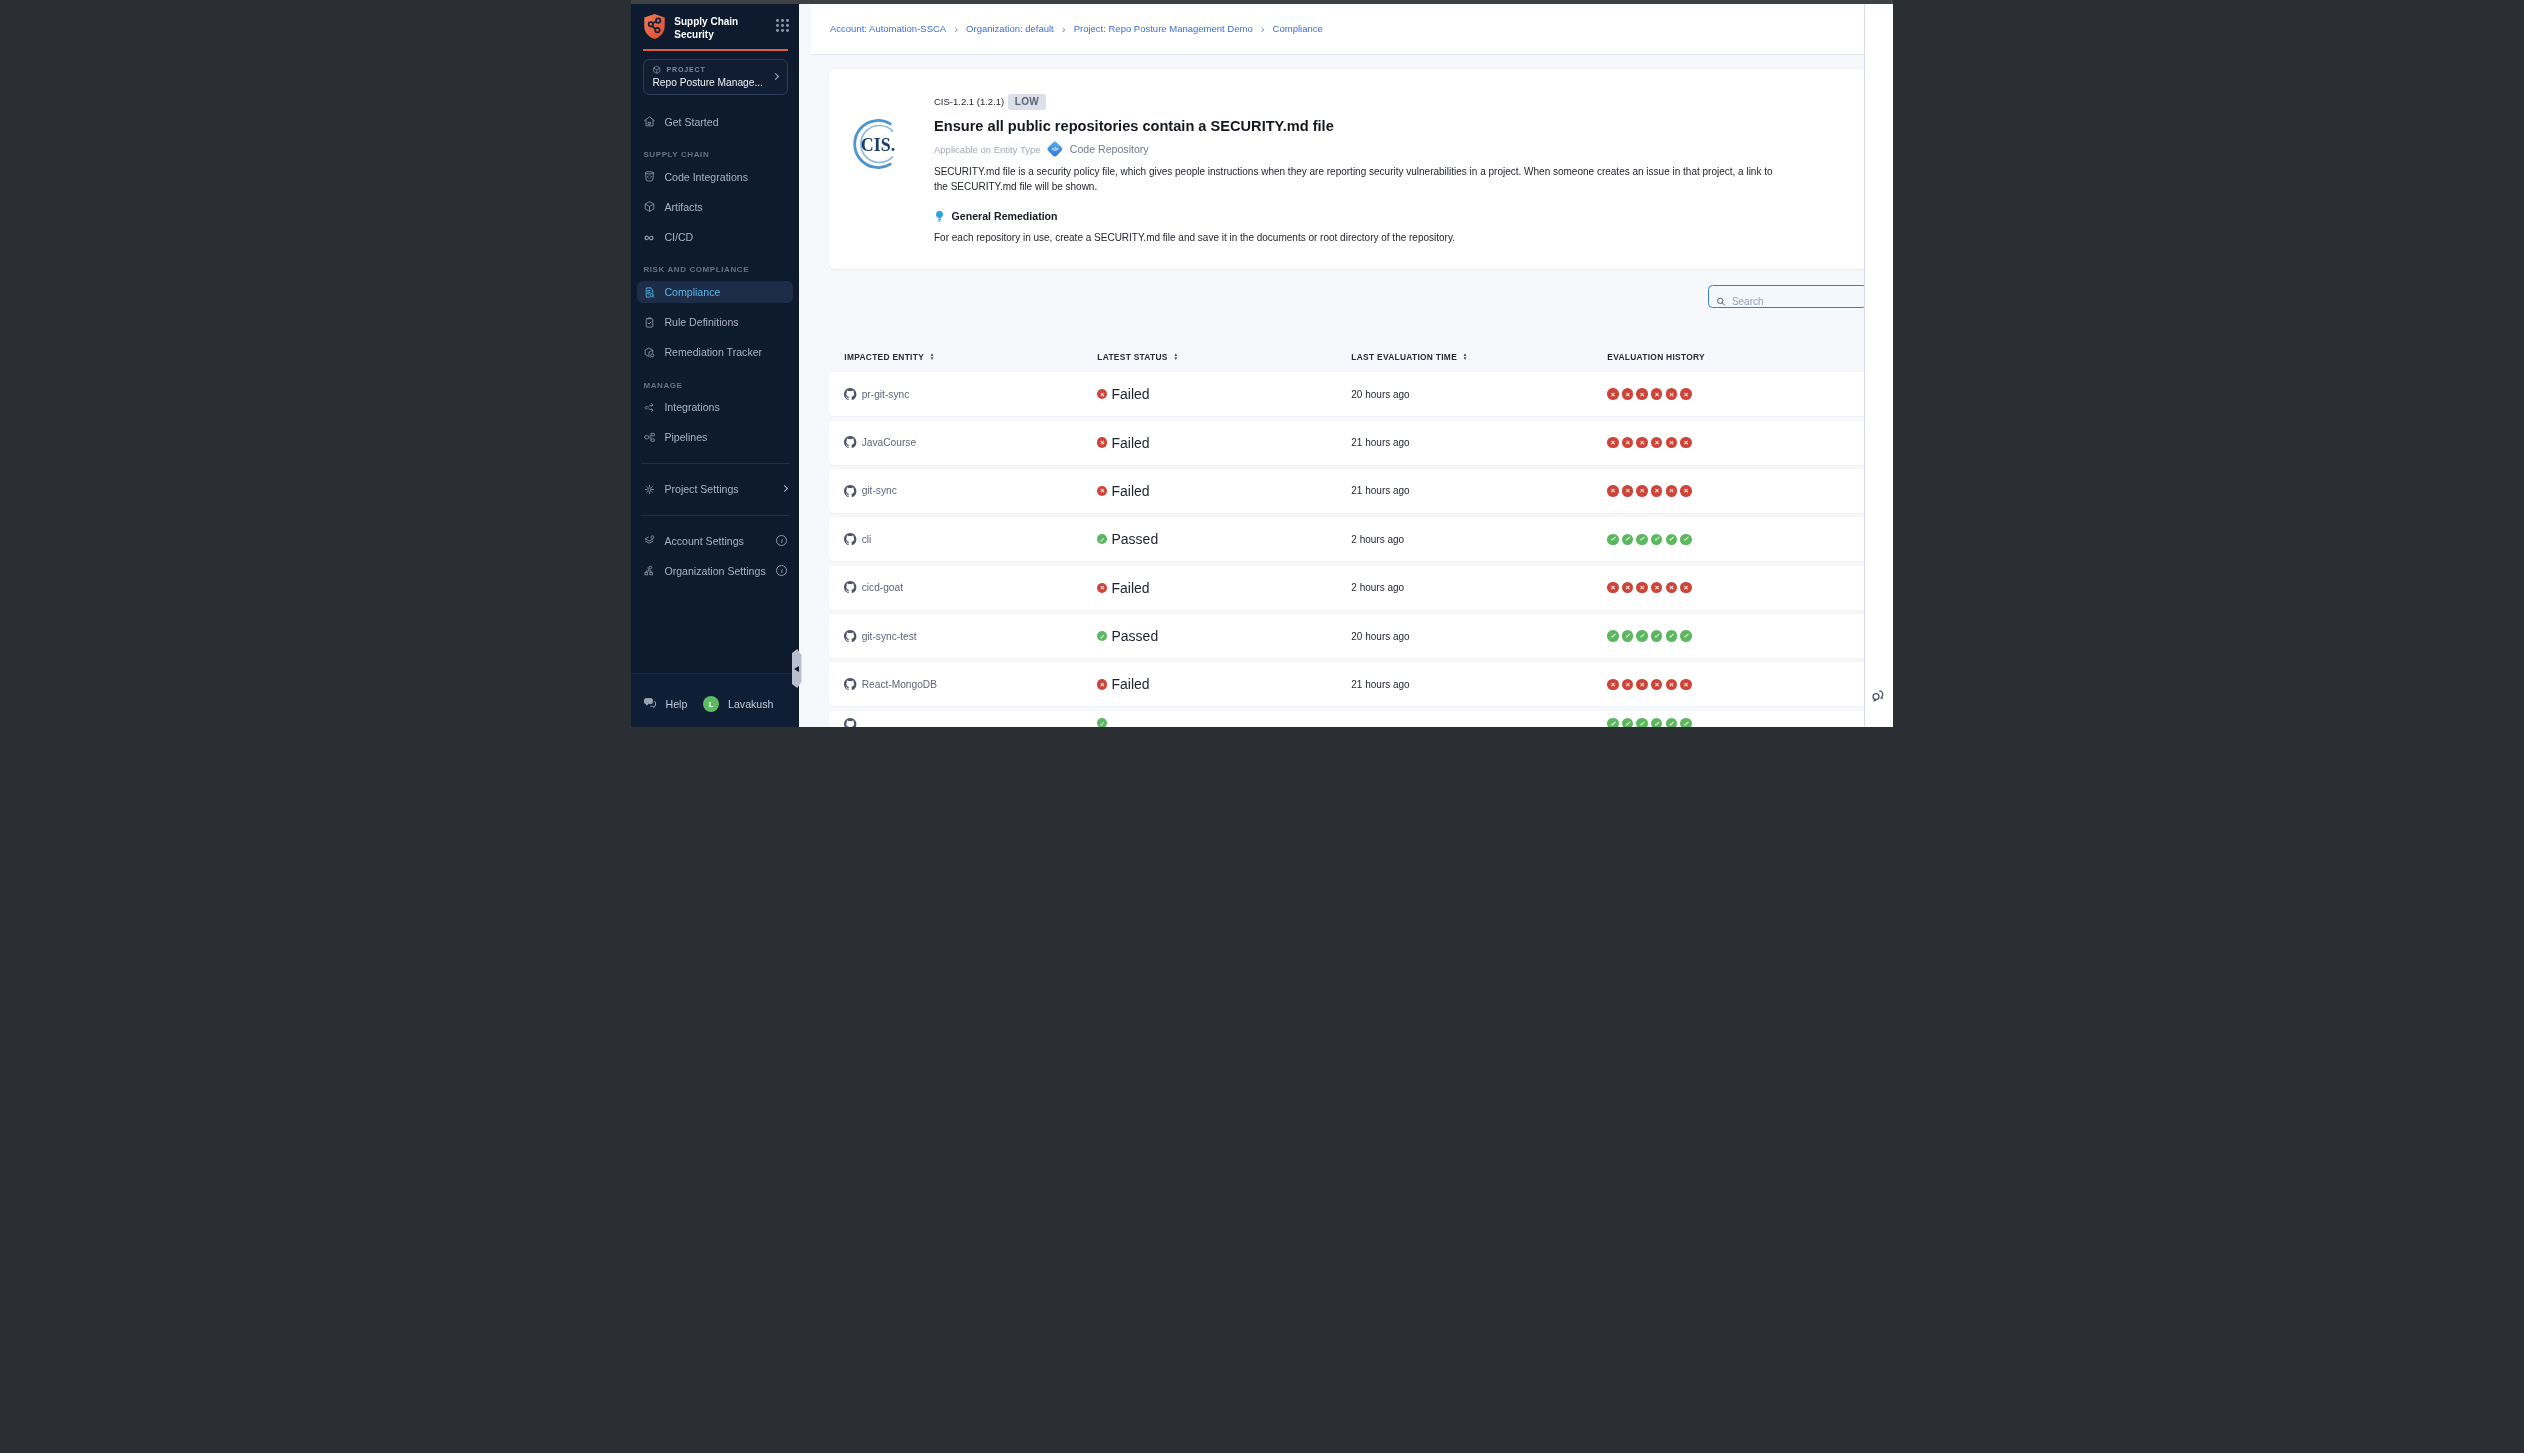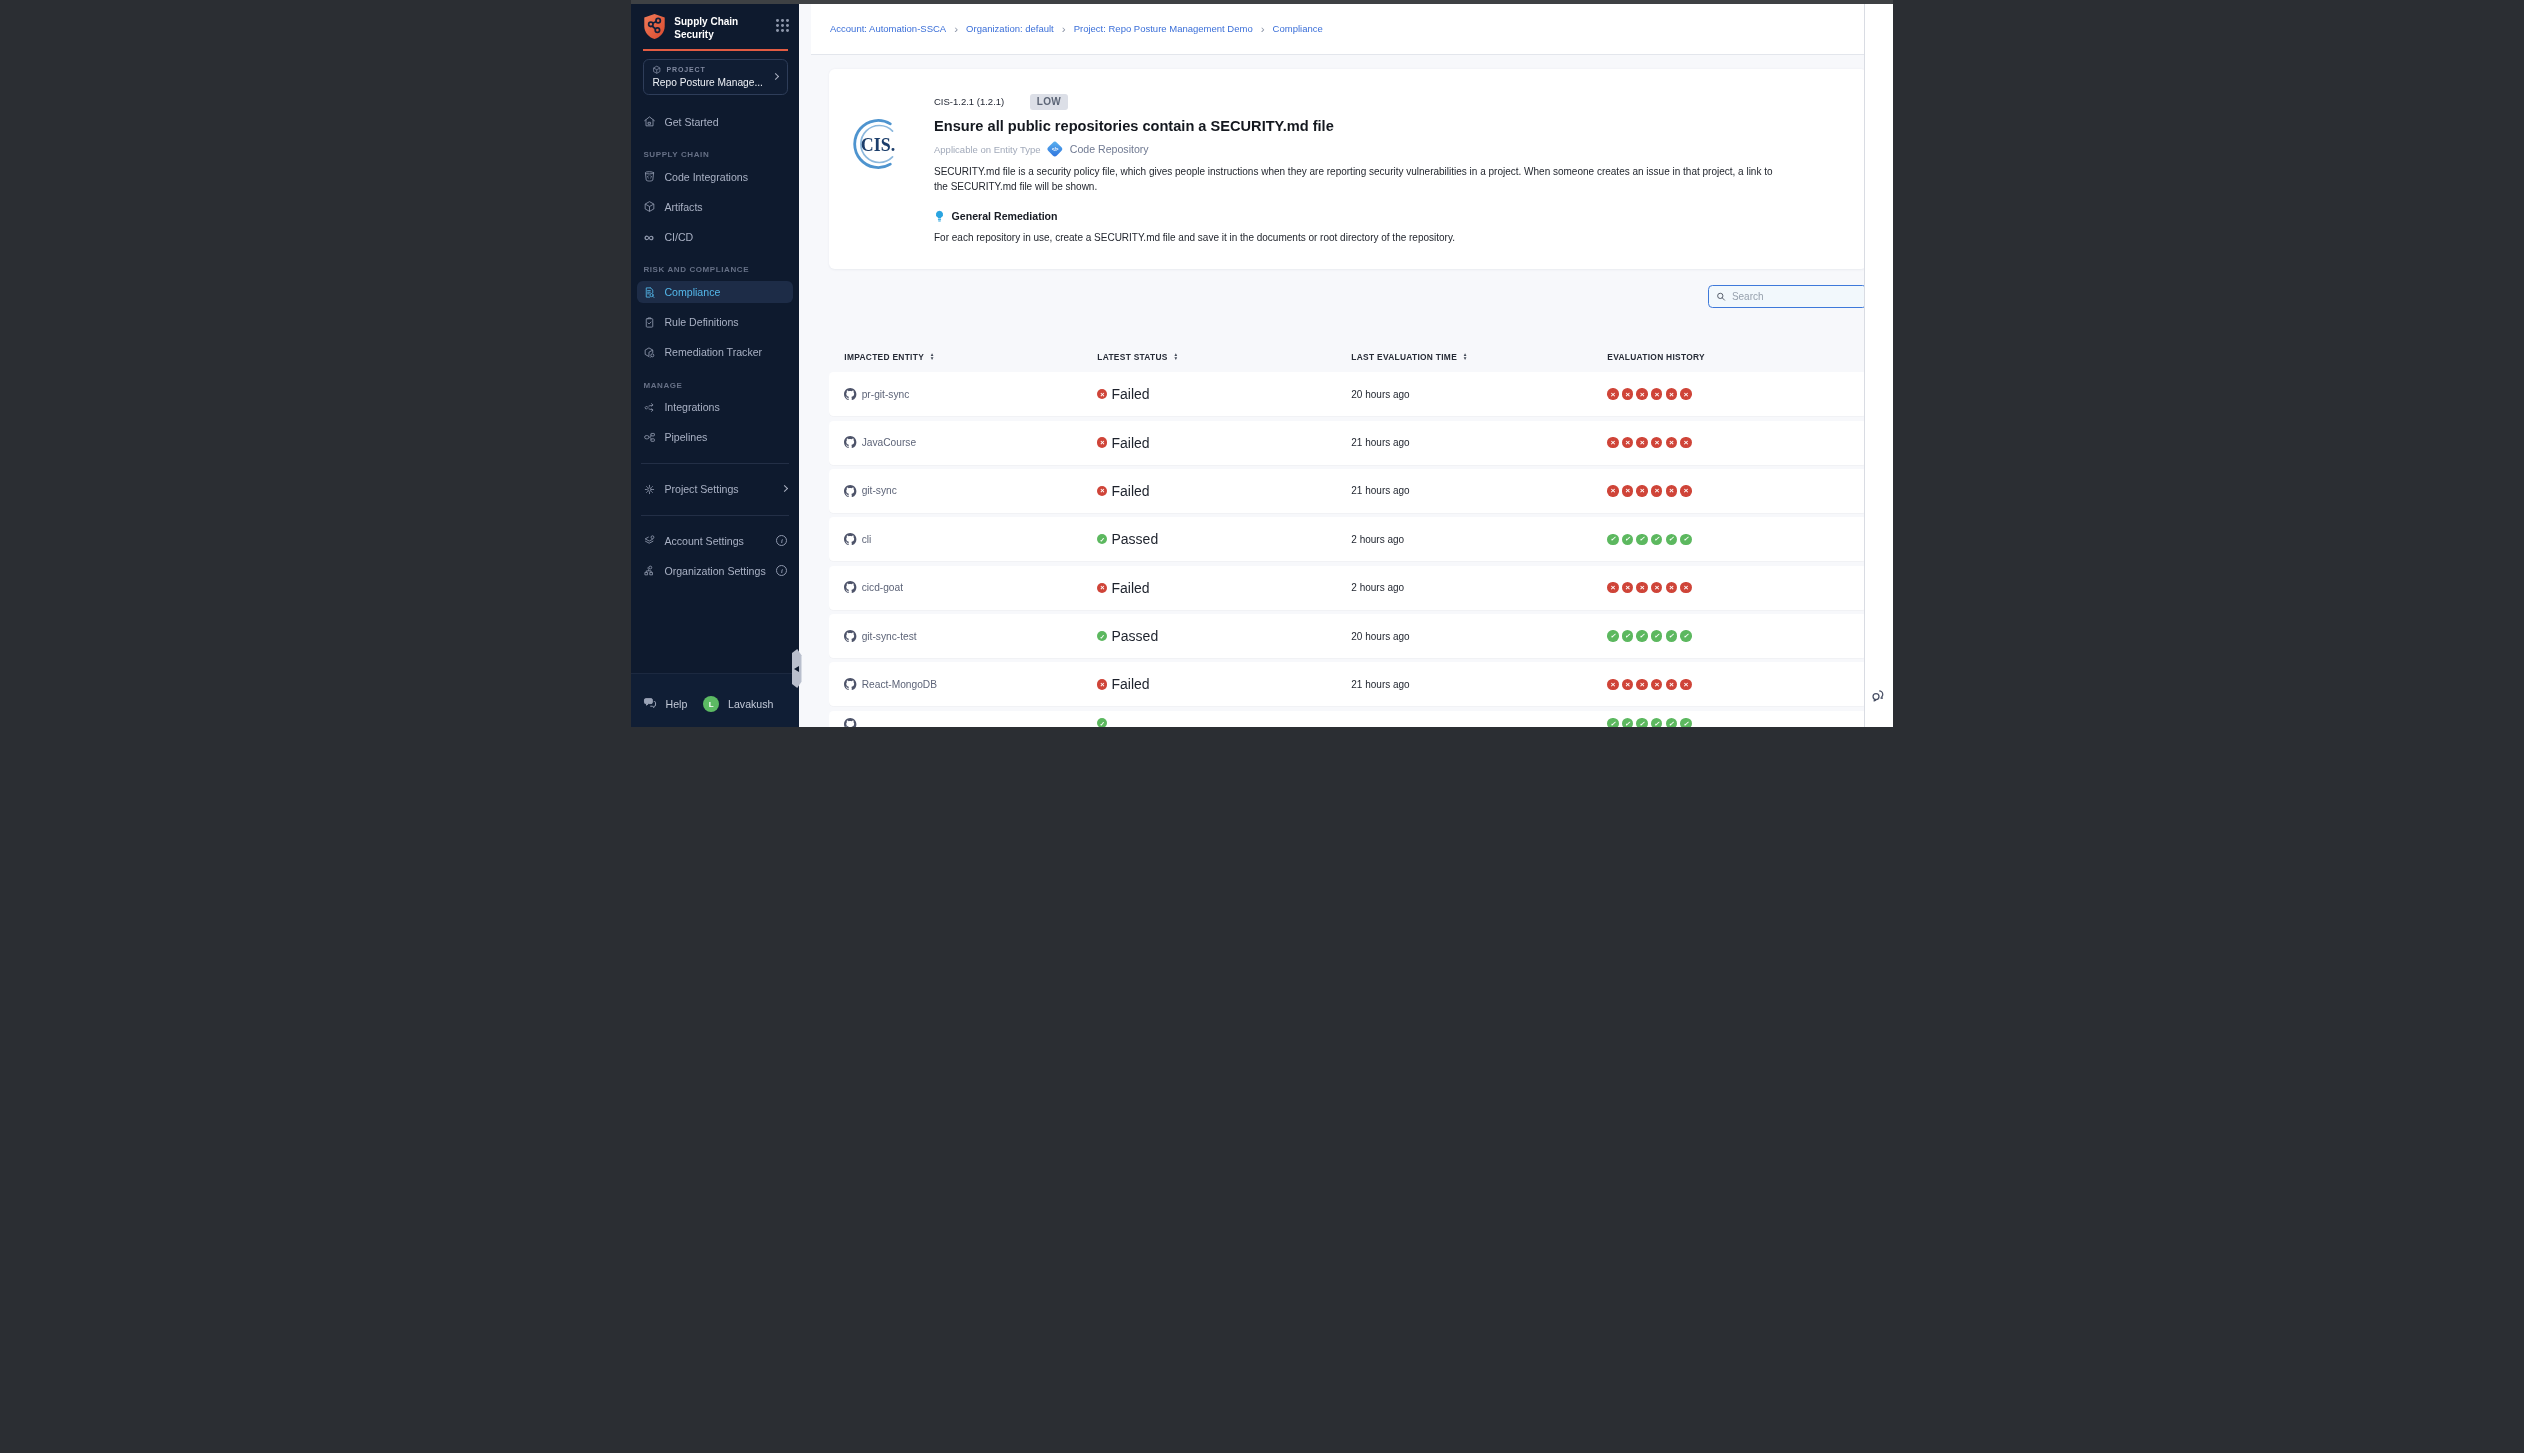--- a/index.html
+++ b/index.html
@@ -64,37 +64,37 @@
   .crumbbar { height:51px; background:#fff; border-bottom:0.7px solid #e3e6ec; display:flex; align-items:center; padding-left:19px; }
   .crumb { color:#3b6fd8; font-size:9.5px; text-decoration:none; cursor:pointer; }
   .crumb-sep { color:#8a93a5; font-size:11.7px; margin:0 8px; line-height:1; }
 
   .card {
     margin:14.6px 0 0 18px; width:1038px; background:#ffffff; border-radius:5.8px;
     box-shadow:0 0.7px 2.2px rgba(20,30,60,0.06); padding:25px 29px 26px 21px; display:flex;
   }
   .cis-logo { width:56px; height:56px; flex:none; margin:22px 0 0 0; }
   .card-body { margin-left:28px; flex:1; }
-  .rule-id-row { display:flex; align-items:center; gap:26px; }
+  .rule-id-row { display:flex; align-items:center; gap:4px; }
   .rule-id { font-size:9.5px; color:#1e2330; }
   .badge-low { background:#dcdfe7; color:#5c6576; font-weight:bold; font-size:10px; padding:2.2px 6.6px; border-radius:2.9px; letter-spacing:0.3px; }
   .rule-title { font-size:14.6px; font-weight:bold; color:#14181f; margin-top:8.8px; }
   .applicable-row { margin-top:8.8px; display:flex; align-items:center; gap:6.6px; }
   .applicable-label { font-size:9.5px; color:#a2aaba; }
   .diamond { width:11.7px; height:11.7px; border-radius:2.9px; transform:rotate(45deg); background:linear-gradient(135deg,#5bb3ef,#2d71dd); display:flex; align-items:center; justify-content:center; flex:none; margin:0 2.2px; }
   .diamond b { transform:rotate(-45deg); color:#fff; font-size:5.1px; letter-spacing:-0.4px; }
   .entity-type { font-size:10.6px; color:#707a92; }
   .description { margin-top:9.5px; font-size:10px; color:#23272f; line-height:1.48; max-width:851px; }
   .remediation-head { margin-top:15.3px; display:flex; align-items:center; gap:6.6px; font-size:10.6px; font-weight:bold; color:#171b23; }
   .remediation-text { margin-top:9.5px; font-size:10px; color:#23272f; }
 
   .search-row { display:flex; justify-content:flex-end; margin:16px 8.8px 0 18px; width:1038px; }
   .search-box {
     width:159px; height:23.4px; border:1.1px solid #3e79da; border-radius:4.4px; background:#f2f8fc;
-    display:flex; align-items:center; padding:0 7.3px; gap:5.8px;
+    display:flex; align-items:flex-end; padding:0 7.3px; gap:5.8px;
   }
   .search-box input { border:none; outline:none; background:transparent; font-size:10px; color:#333; width:100%; font-family:"Liberation Sans",sans-serif; }
   .search-box input::placeholder { color:#97a1ad; }
 
   .table { margin:0 8.8px 0 18px; width:1038px; }
   .grid-cols { display:grid; grid-template-columns:253px 254px 256px 1fr; align-items:center; padding-left:15.3px; }
   .thead { margin-top:44px; margin-bottom:10.2px; }
   .th { display:flex; align-items:center; font-size:8.4px; font-weight:bold; color:#262b36; letter-spacing:0.3px; cursor:pointer; }
   .sort { display:inline-flex; flex-direction:column; margin-left:5.8px; color:#434a58; font-size:4.7px; line-height:4.4px; }
   .trow { background:#fff; border-radius:4.4px; height:44px; margin-bottom:4.4px; box-shadow:0 0.7px 0 rgba(0,0,0,0.03); cursor:pointer; }

